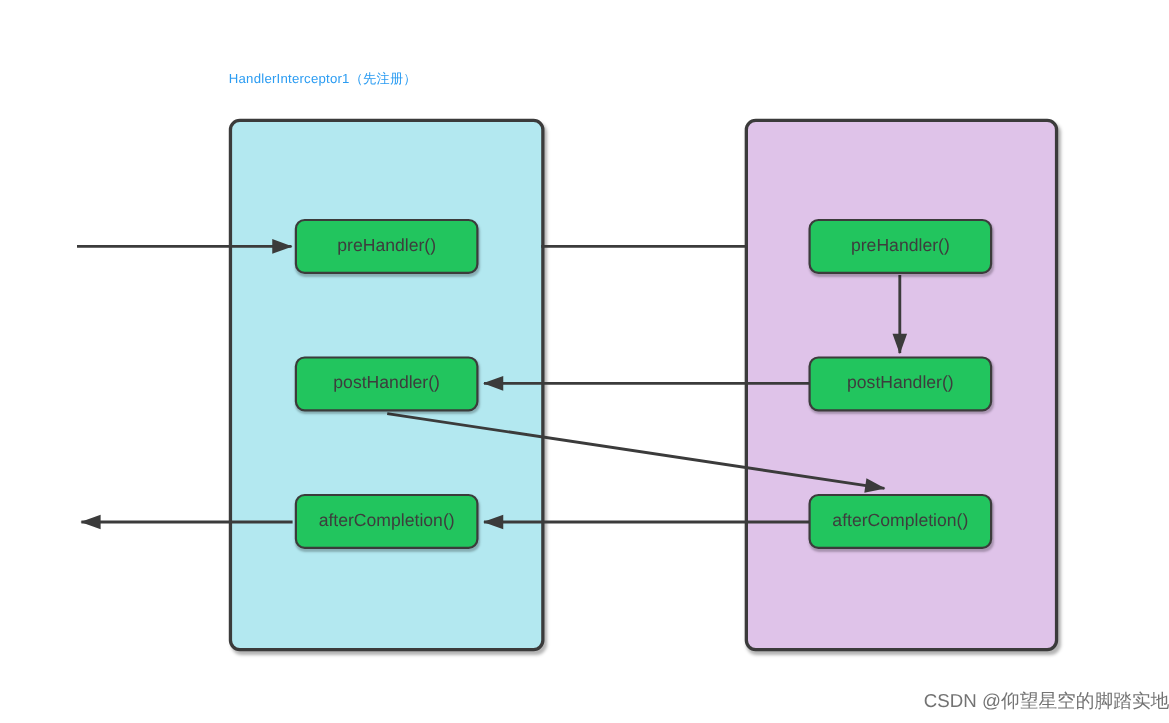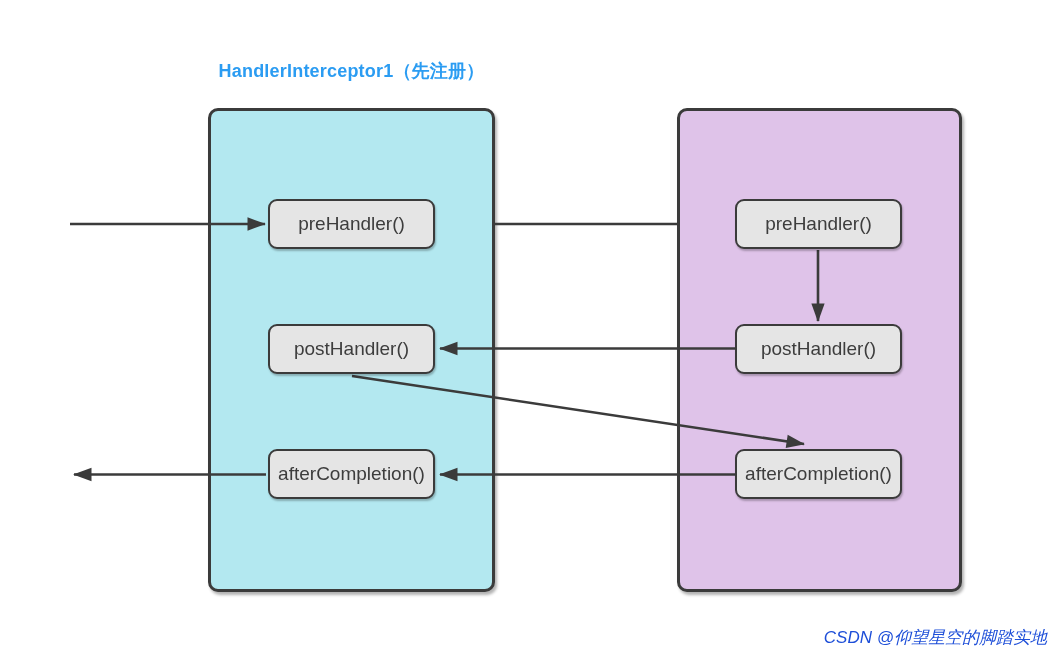--- a/index.html
+++ b/index.html
@@ -10,45 +10,44 @@
   .panel {
     position:absolute; top:108px; height:484px; box-sizing:border-box;
     border:3px solid #3b3b3b; border-radius:10px;
     box-shadow:2px 3px 3px rgba(0,0,0,0.30);
     z-index:1;
   }
   .panel-left  { left:208px; width:287px; background:#b3e8f0; }
   .panel-right { left:677px; width:285px; background:#dfc3e9; }
   .panel-title {
     position:absolute; top:61px; height:20px; line-height:20px;
-    text-align:center; font-weight:bold; font-size:18px; z-index:4;
+    text-align:left; font-weight:normal; font-size:12px; z-index:4;
     letter-spacing:0.2px;
   }
   .title-left  { left:208px; width:287px; color:#2b9cf2; }
   .title-right { left:677px; width:285px; color:#9c2bb0; }
   .node {
     position:absolute; width:167px; height:50px; box-sizing:border-box;
-    background:#e5e5e5; border:2.5px solid #3b3b3b; border-radius:9px;
+    background:#22c55e; border:2.5px solid #3b3b3b; border-radius:9px;
     box-shadow:1px 2px 2px rgba(0,0,0,0.25);
     display:flex; align-items:center; justify-content:center;
-    font-size:19px; color:#3d3d3d; z-index:3;
+    font-size:16px; color:#3d3d3d; z-index:3;
   }
   .n-l1 { left:268px; top:199px; }
   .n-l2 { left:268px; top:324px; }
   .n-l3 { left:268px; top:449px; }
   .n-r1 { left:735px; top:199px; }
   .n-r2 { left:735px; top:324px; }
   .n-r3 { left:735px; top:449px; }
   svg.arrows { position:absolute; left:0; top:0; z-index:2; }
   svg.arrows line { stroke:#3b3b3b; stroke-width:2.6; }
   .watermark {
-    position:absolute; right:16px; bottom:8px;
-    font-size:17px; color:#1d4ed8; z-index:5;
+    position:absolute; right:0; bottom:8px;
+    font-size:17px; color:#737373; z-index:5;
     text-shadow:1px 1px 0 #ffffff;
-    font-style:italic;
   }
 </style>
 </head>
 <body>
 
 <div class="canvas">
 
   <div class="panel-title title-left">HandlerInterceptor1（先注册）</div>
 
 

